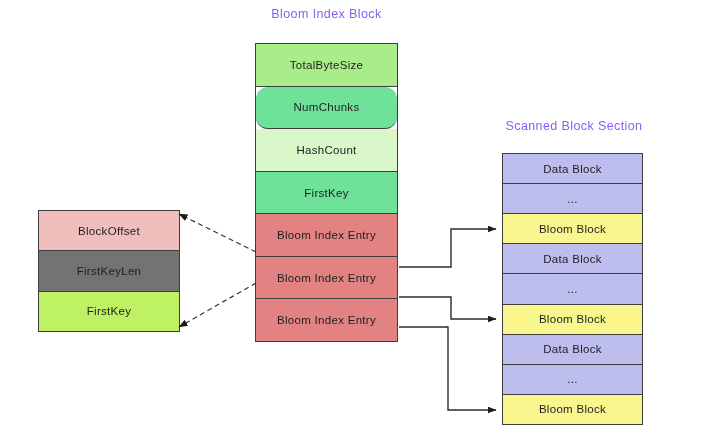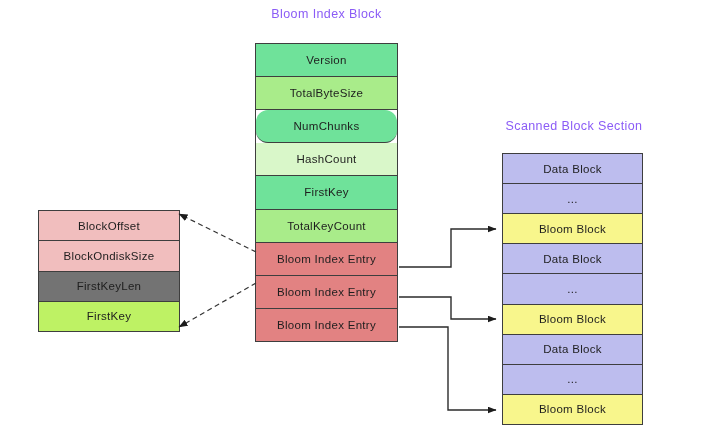--- a/index.html
+++ b/index.html
@@ -31,32 +31,29 @@
 <body>
 
 <div class="canvas">
 
   <div class="title mid-title">Bloom Index Block</div>
 
   <div class="title right-title">Scanned Block Section</div>
 
   <div class="block left-block" id="left-block">
       <div class="row" style="background: rgb(241, 190, 190);">BlockOffset</div>
-      <div class="row" style="background: rgb(241, 190, 190);">BlockOndiskSize</div>
       <div class="row" style="background: #737373;">FirstKeyLen</div>
       <div class="row" style="background: #bef264;">FirstKey</div>
     </div>
 
   <div class="block mid-block" id="mid-block">
-      <div class="row" style="background: rgb(111, 226, 154);">Version</div>
       <div class="row" style="background: rgb(169, 236, 138);">TotalByteSize</div>
       <div class="row" style="background: rgb(111, 226, 154); border-radius: 12px;">NumChunks</div>
       <div class="row" style="background: rgb(217, 247, 201);">HashCount</div>
       <div class="row" style="background: rgb(111, 226, 154);">FirstKey</div>
-      <div class="row" style="background: rgb(169, 236, 138);">TotalKeyCount</div>
       <div class="row" style="background: rgb(226, 130, 130);">Bloom Index Entry</div>
       <div class="row" style="background: rgb(226, 130, 130);">Bloom Index Entry</div>
       <div class="row" style="background: rgb(226, 130, 130);">Bloom Index Entry</div>
     </div>
 
   <div class="block right-block" id="right-block">
       <div class="row" style="background: rgb(189, 189, 238);">Data Block</div>
       <div class="row" style="background: rgb(189, 189, 238);">...</div>
       <div class="row" style="background: rgb(248, 246, 140);">Bloom Block</div>
       <div class="row" style="background: rgb(189, 189, 238);">Data Block</div>

